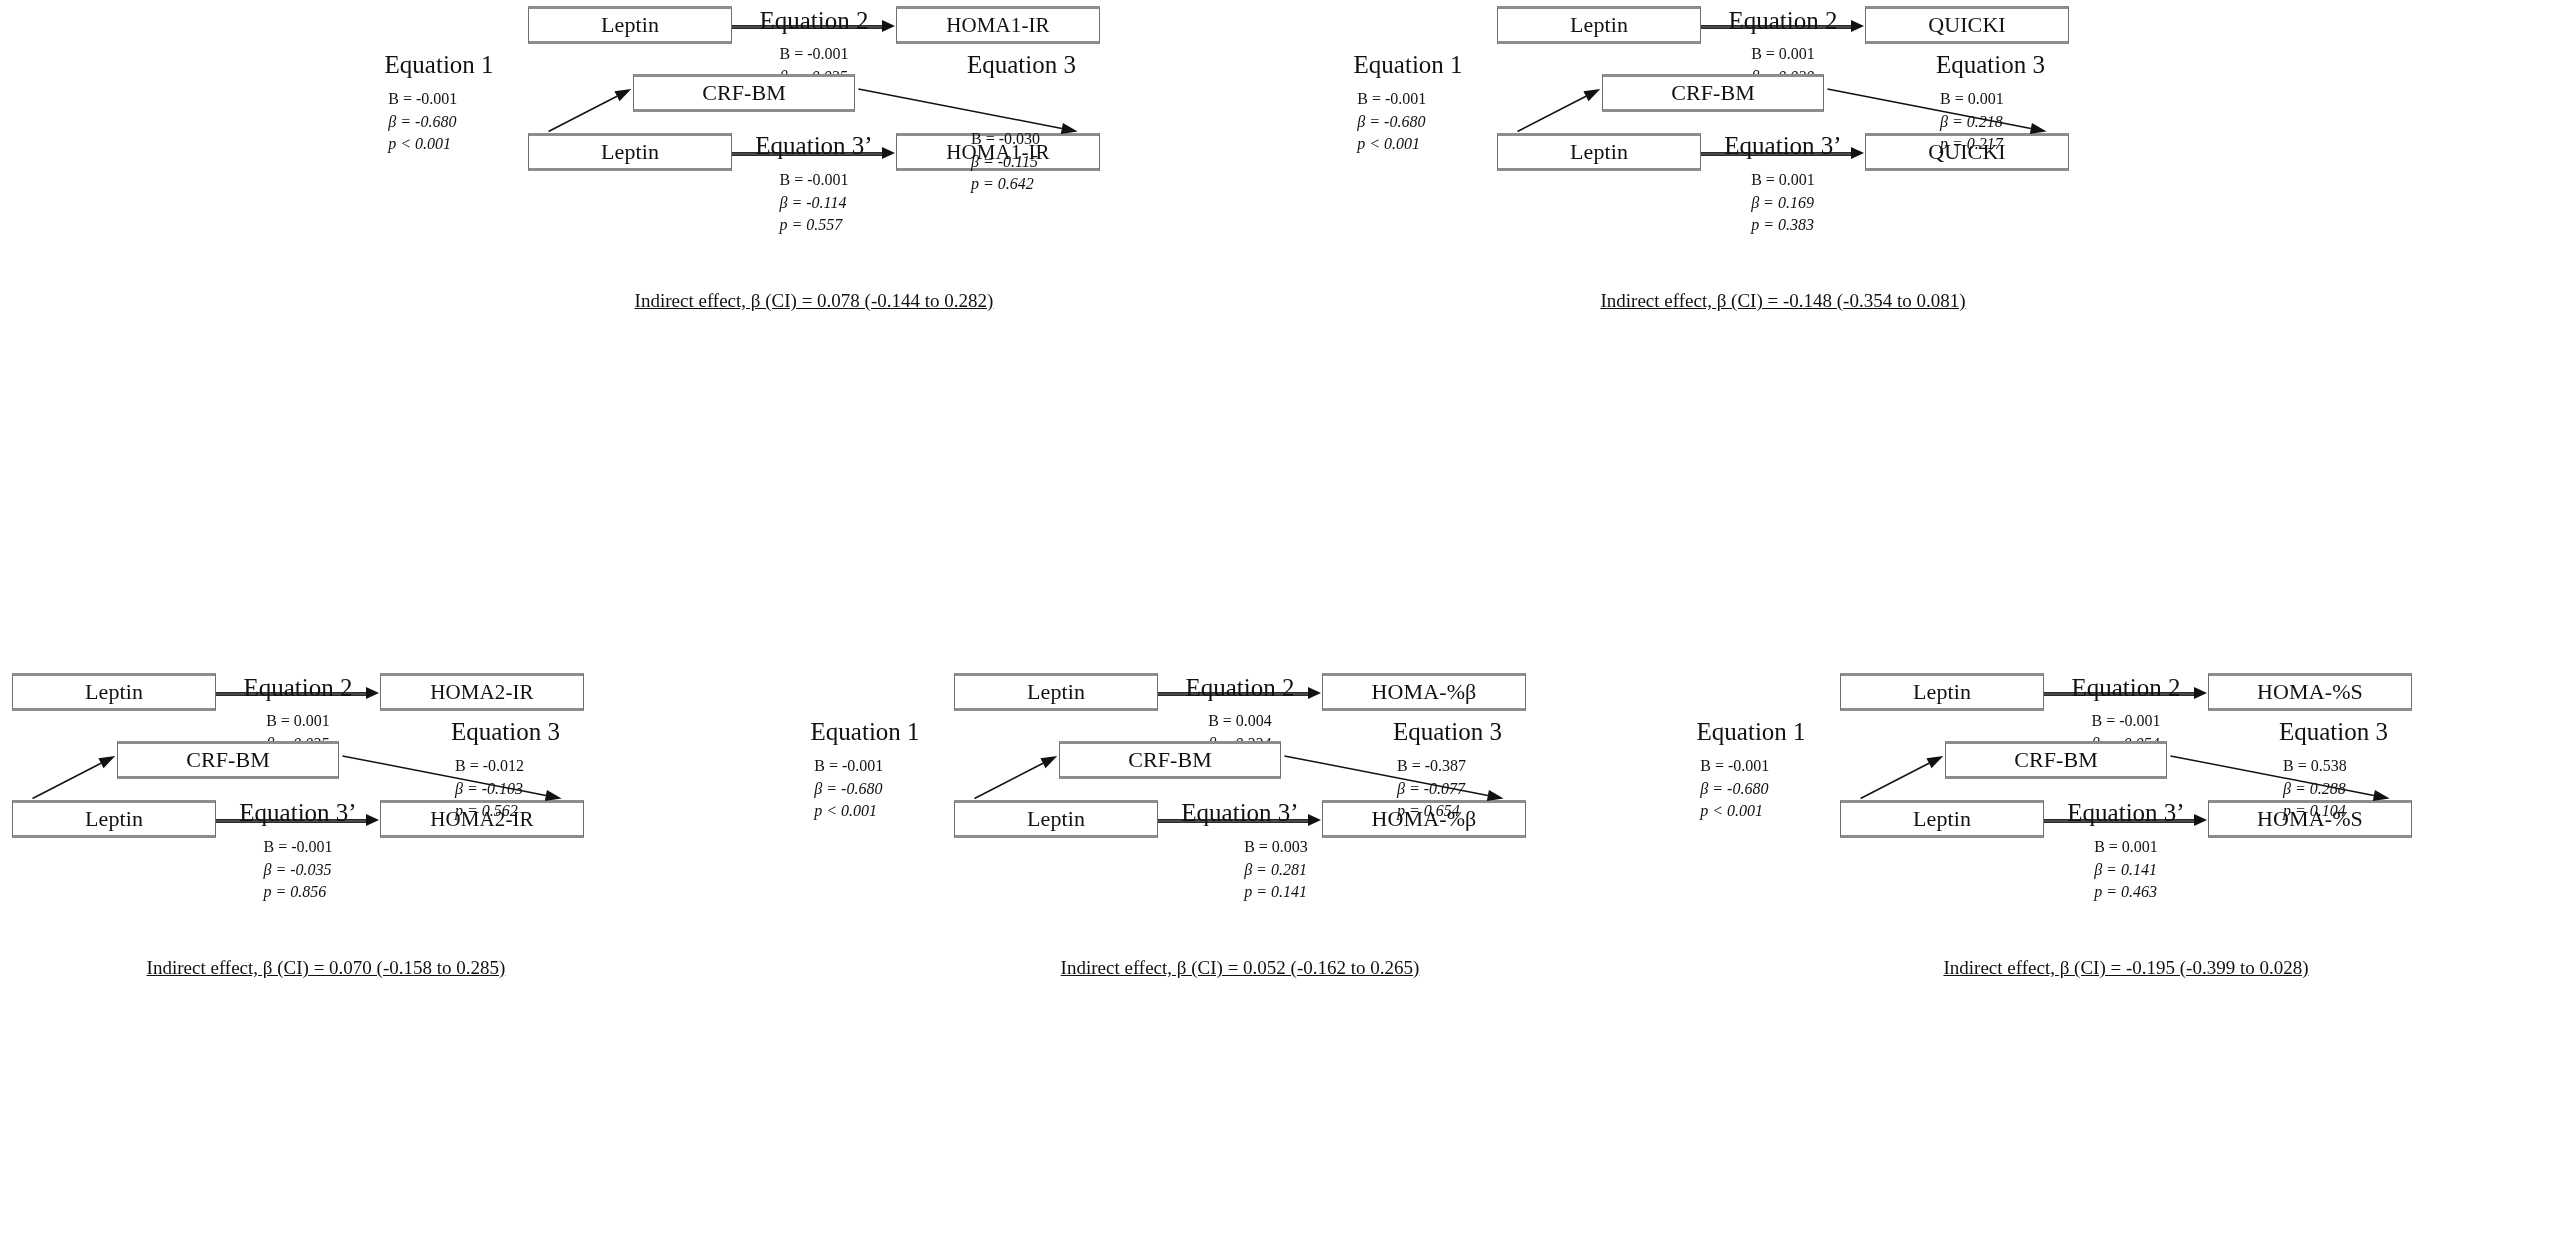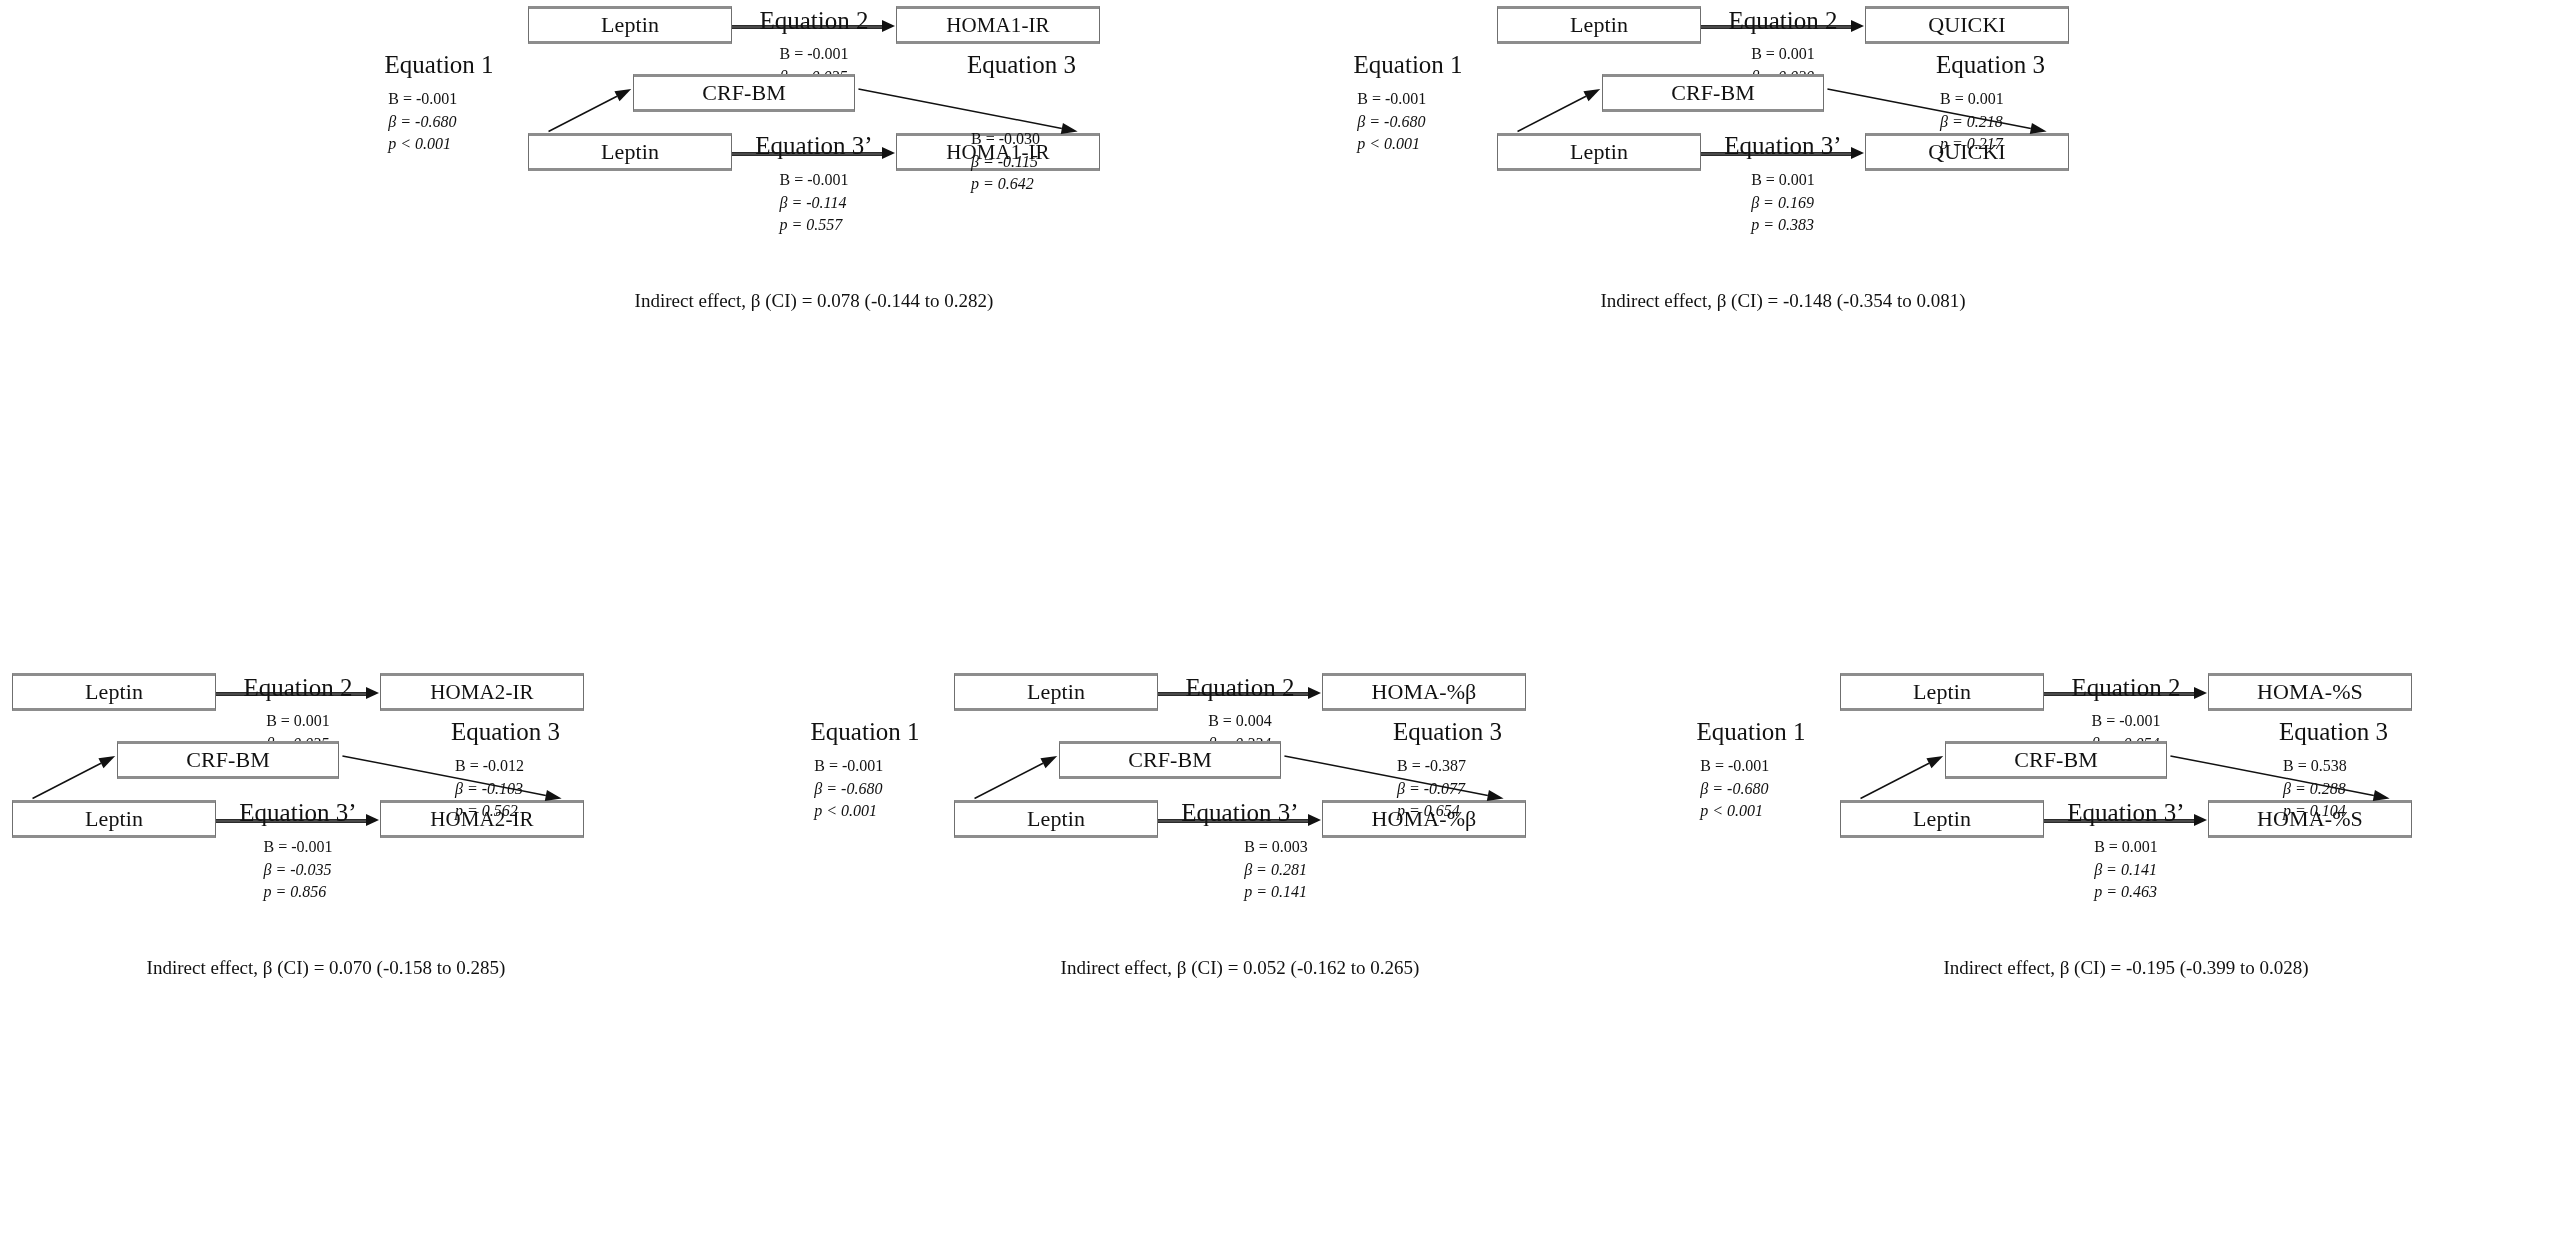--- a/index.html
+++ b/index.html
@@ -98,20 +98,21 @@
     line-height: 1.42;
     text-align: left;
   }
   .stats .row { display: block; }
   .sym-it { font-style: italic; }
   .indirect {
     position: absolute;
     white-space: nowrap;
     font-size: 19px;
     text-align: center;
+    text-decoration: underline;
   }
 </style>
 </head>
 <body>
 
 <div id="figure">
     <div class="panel" style="left: 371px; top: 0px; width: 865px; height: 568px;">
       <div class="node" style="left: 157px; top: 6.2px; width: 204px; height: 38px;">
         <span class="node-label" style="font-size: 22px;">Leptin</span>
       </div>

